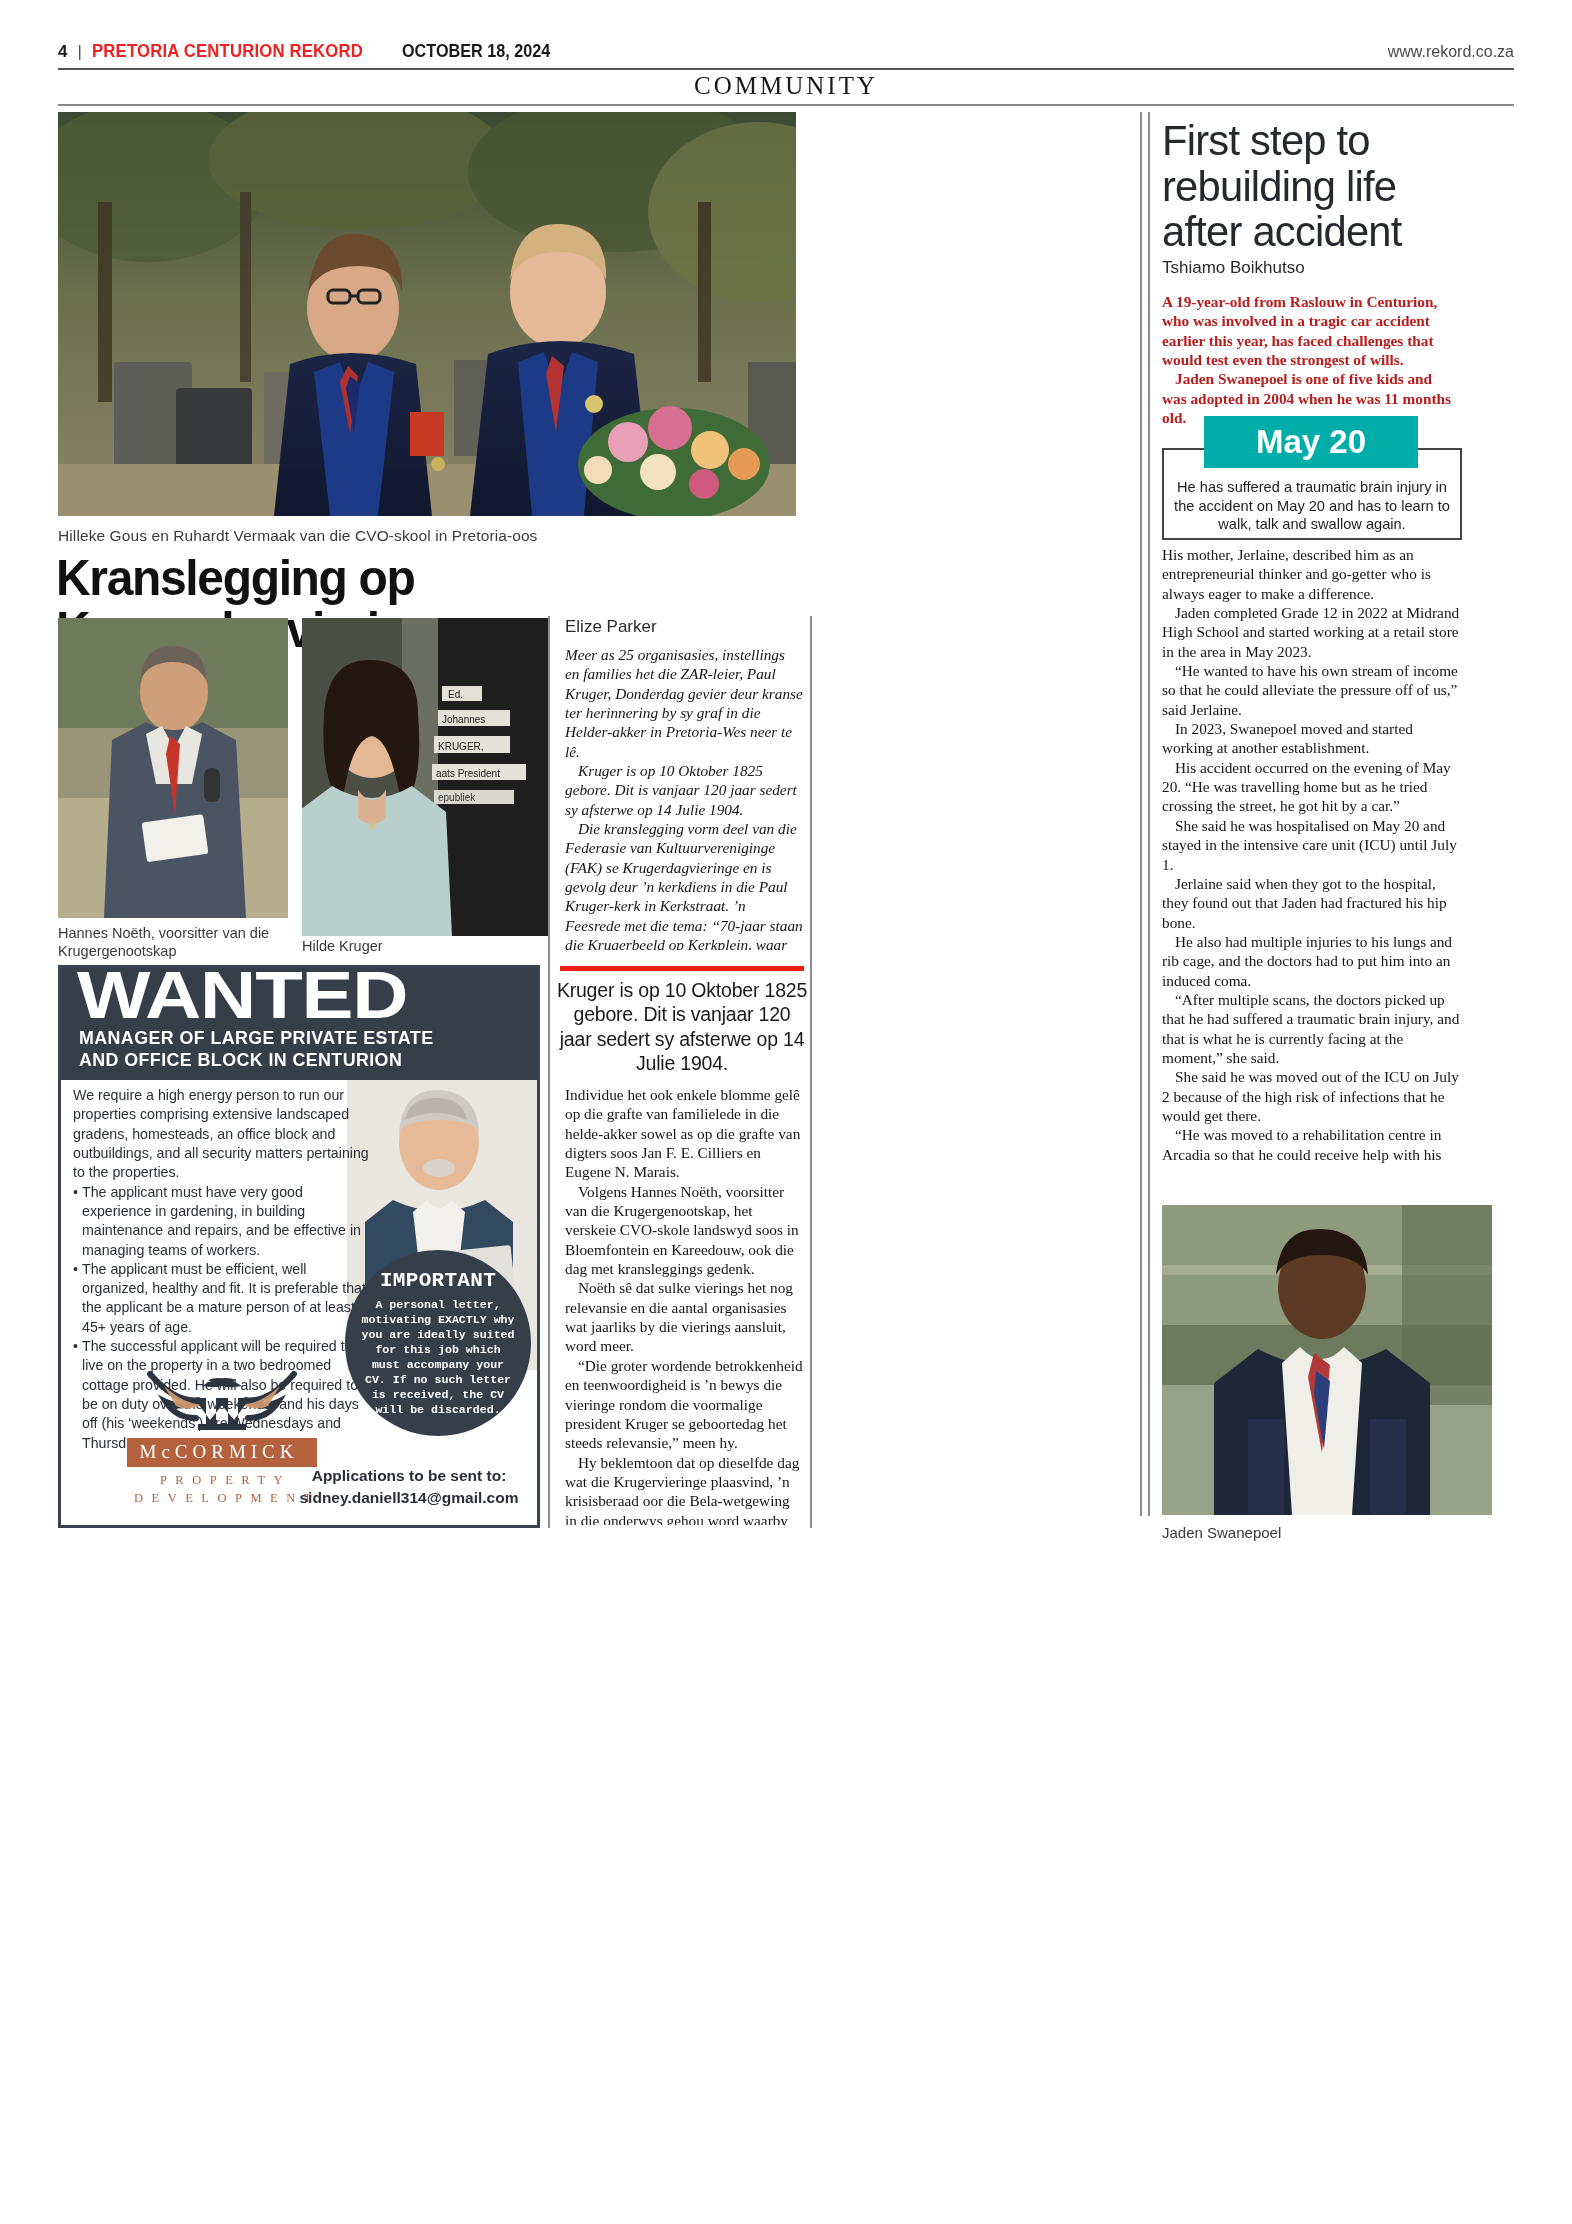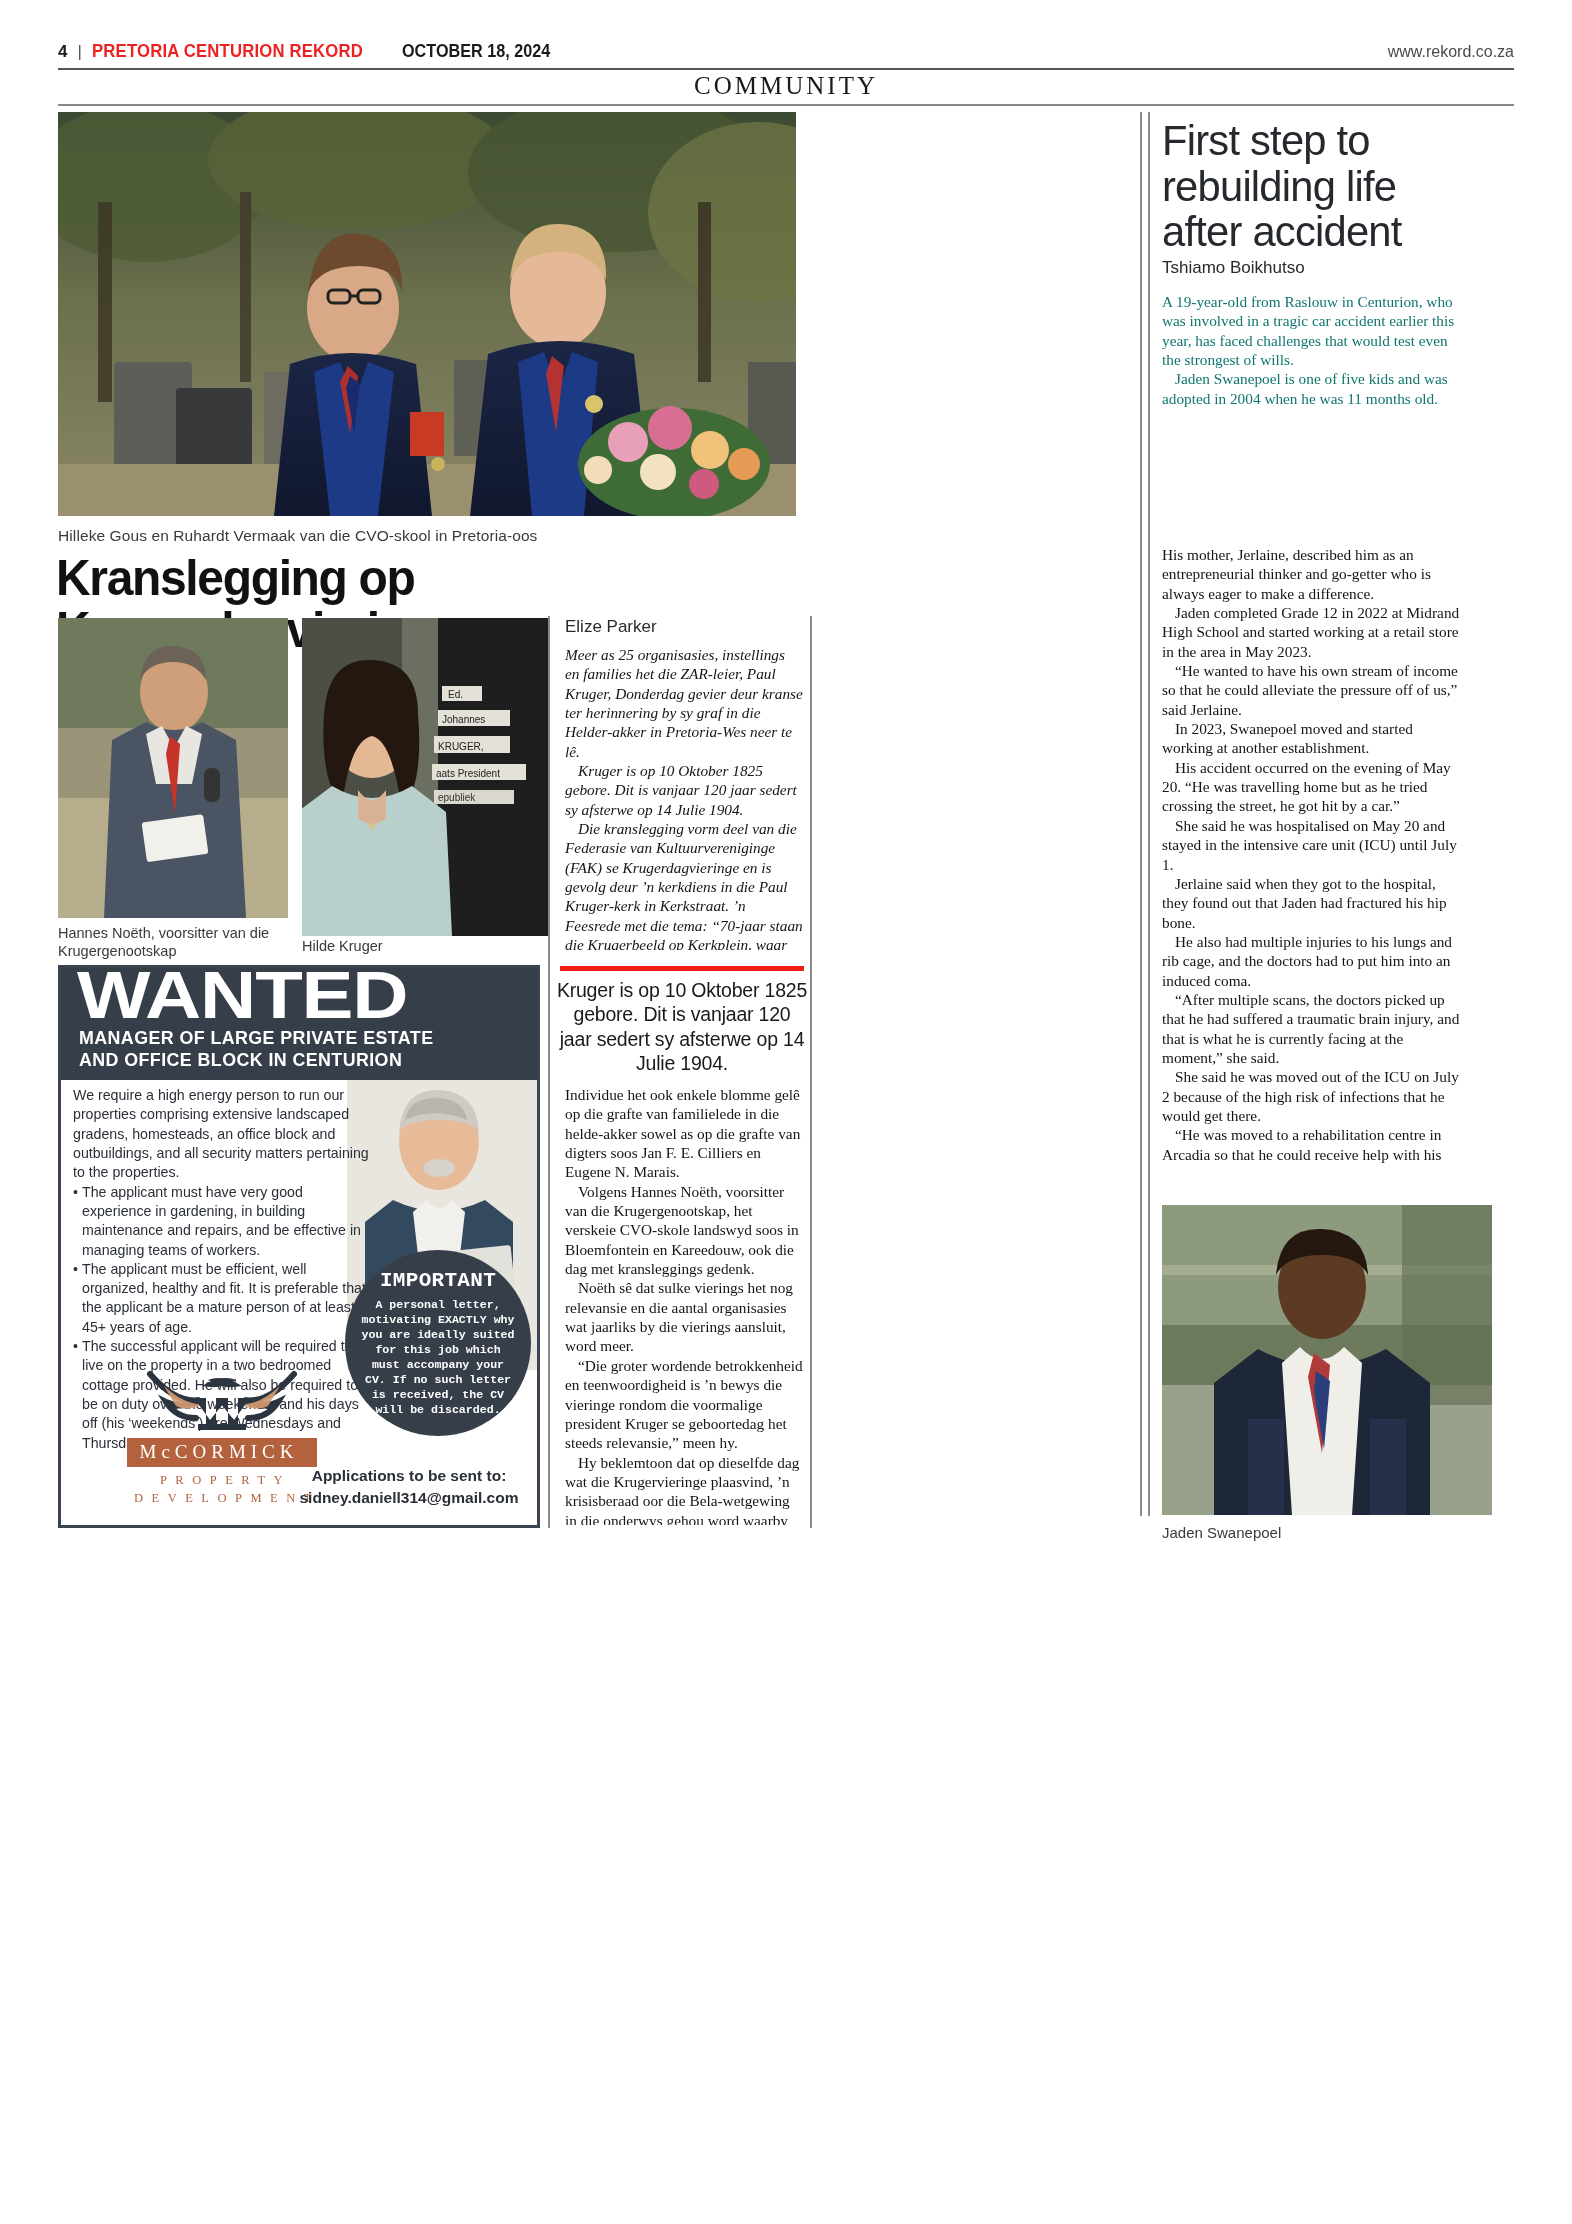--- a/index.html
+++ b/index.html
@@ -160,21 +160,21 @@
   
   .rc-headline {
     position:absolute; left:1162px; top:118px; width:330px;
     font-size:43px; font-weight:normal; color:#25292e;
     line-height:1.06; letter-spacing:-0.8px;
     transform:scaleX(0.97); transform-origin:left top;
   }
   .rc-byline { position:absolute; left:1162px; top:258px; font-size:17px; color:#2a2a2a; }
   .rc-body1 {
     position:absolute; left:1162px; top:292px; width:298px;
-    font-family:"Liberation Serif", serif; font-size:15.3px; line-height:1.265; color:#0f766e;
+    font-family:"Liberation Serif", serif; font-size:15.3px; line-height:1.265; color:#b91c1c;font-weight:bold;
   }
   .rc-body1 p { margin:0; text-indent:13px; }
   .rc-body1 p.first { text-indent:0; }
 
   .infobox { position:absolute; left:1162px; top:420px; width:300px; height:120px; }
   .ib-frame {
     position:absolute; left:0; top:28px; width:300px; height:92px;
     border:2px solid #444; border-top:2px solid #444;
   }
   .ib-badge {
@@ -423,20 +423,25 @@
   <div class="vrule" style="left:810px; top:616px; height:912px;"></div>
 
   <div class="rc-headline">First step to rebuilding life after accident</div>
   <div class="rc-byline">Tshiamo Boikhutso</div>
 
   <div class="rc-body1">
     <p class="first">A 19-year-old from Raslouw in Centurion, who was involved in a tragic car accident earlier this year, has faced challenges that would test even the strongest of wills.</p>
     <p>Jaden Swanepoel is one of five kids and was adopted in 2004 when he was 11 months old.</p>
   </div>
 
+  <div class="infobox">
+    <div class="ib-frame"></div>
+    <div class="ib-badge">May 20</div>
+    <div class="ib-text">He has suffered a traumatic brain injury in the accident on May 20 and has to learn to walk, talk and swallow again.</div>
+  </div>
 
   <div class="rc-body2">
     <p class="first">His mother, Jerlaine, described him as an entrepreneurial thinker and go-getter who is always eager to make a difference.</p>
     <p>Jaden completed Grade 12 in 2022 at Midrand High School and started working at a retail store in the area in May 2023.</p>
     <p>“He wanted to have his own stream of income so that he could alleviate the pressure off of us,” said Jerlaine.</p>
     <p>In 2023, Swanepoel moved and started working at another establishment.</p>
     <p>His accident occurred on the evening of May 20. “He was travelling home but as he tried crossing the street, he got hit by a car.”</p>
     <p>She said he was hospitalised on May 20 and stayed in the intensive care unit (ICU) until July 1.</p>
     <p>Jerlaine said when they got to the hospital, they found out that Jaden had fractured his hip bone.</p>
     <p>He also had multiple injuries to his lungs and rib cage, and the doctors had to put him into an induced coma.</p>

